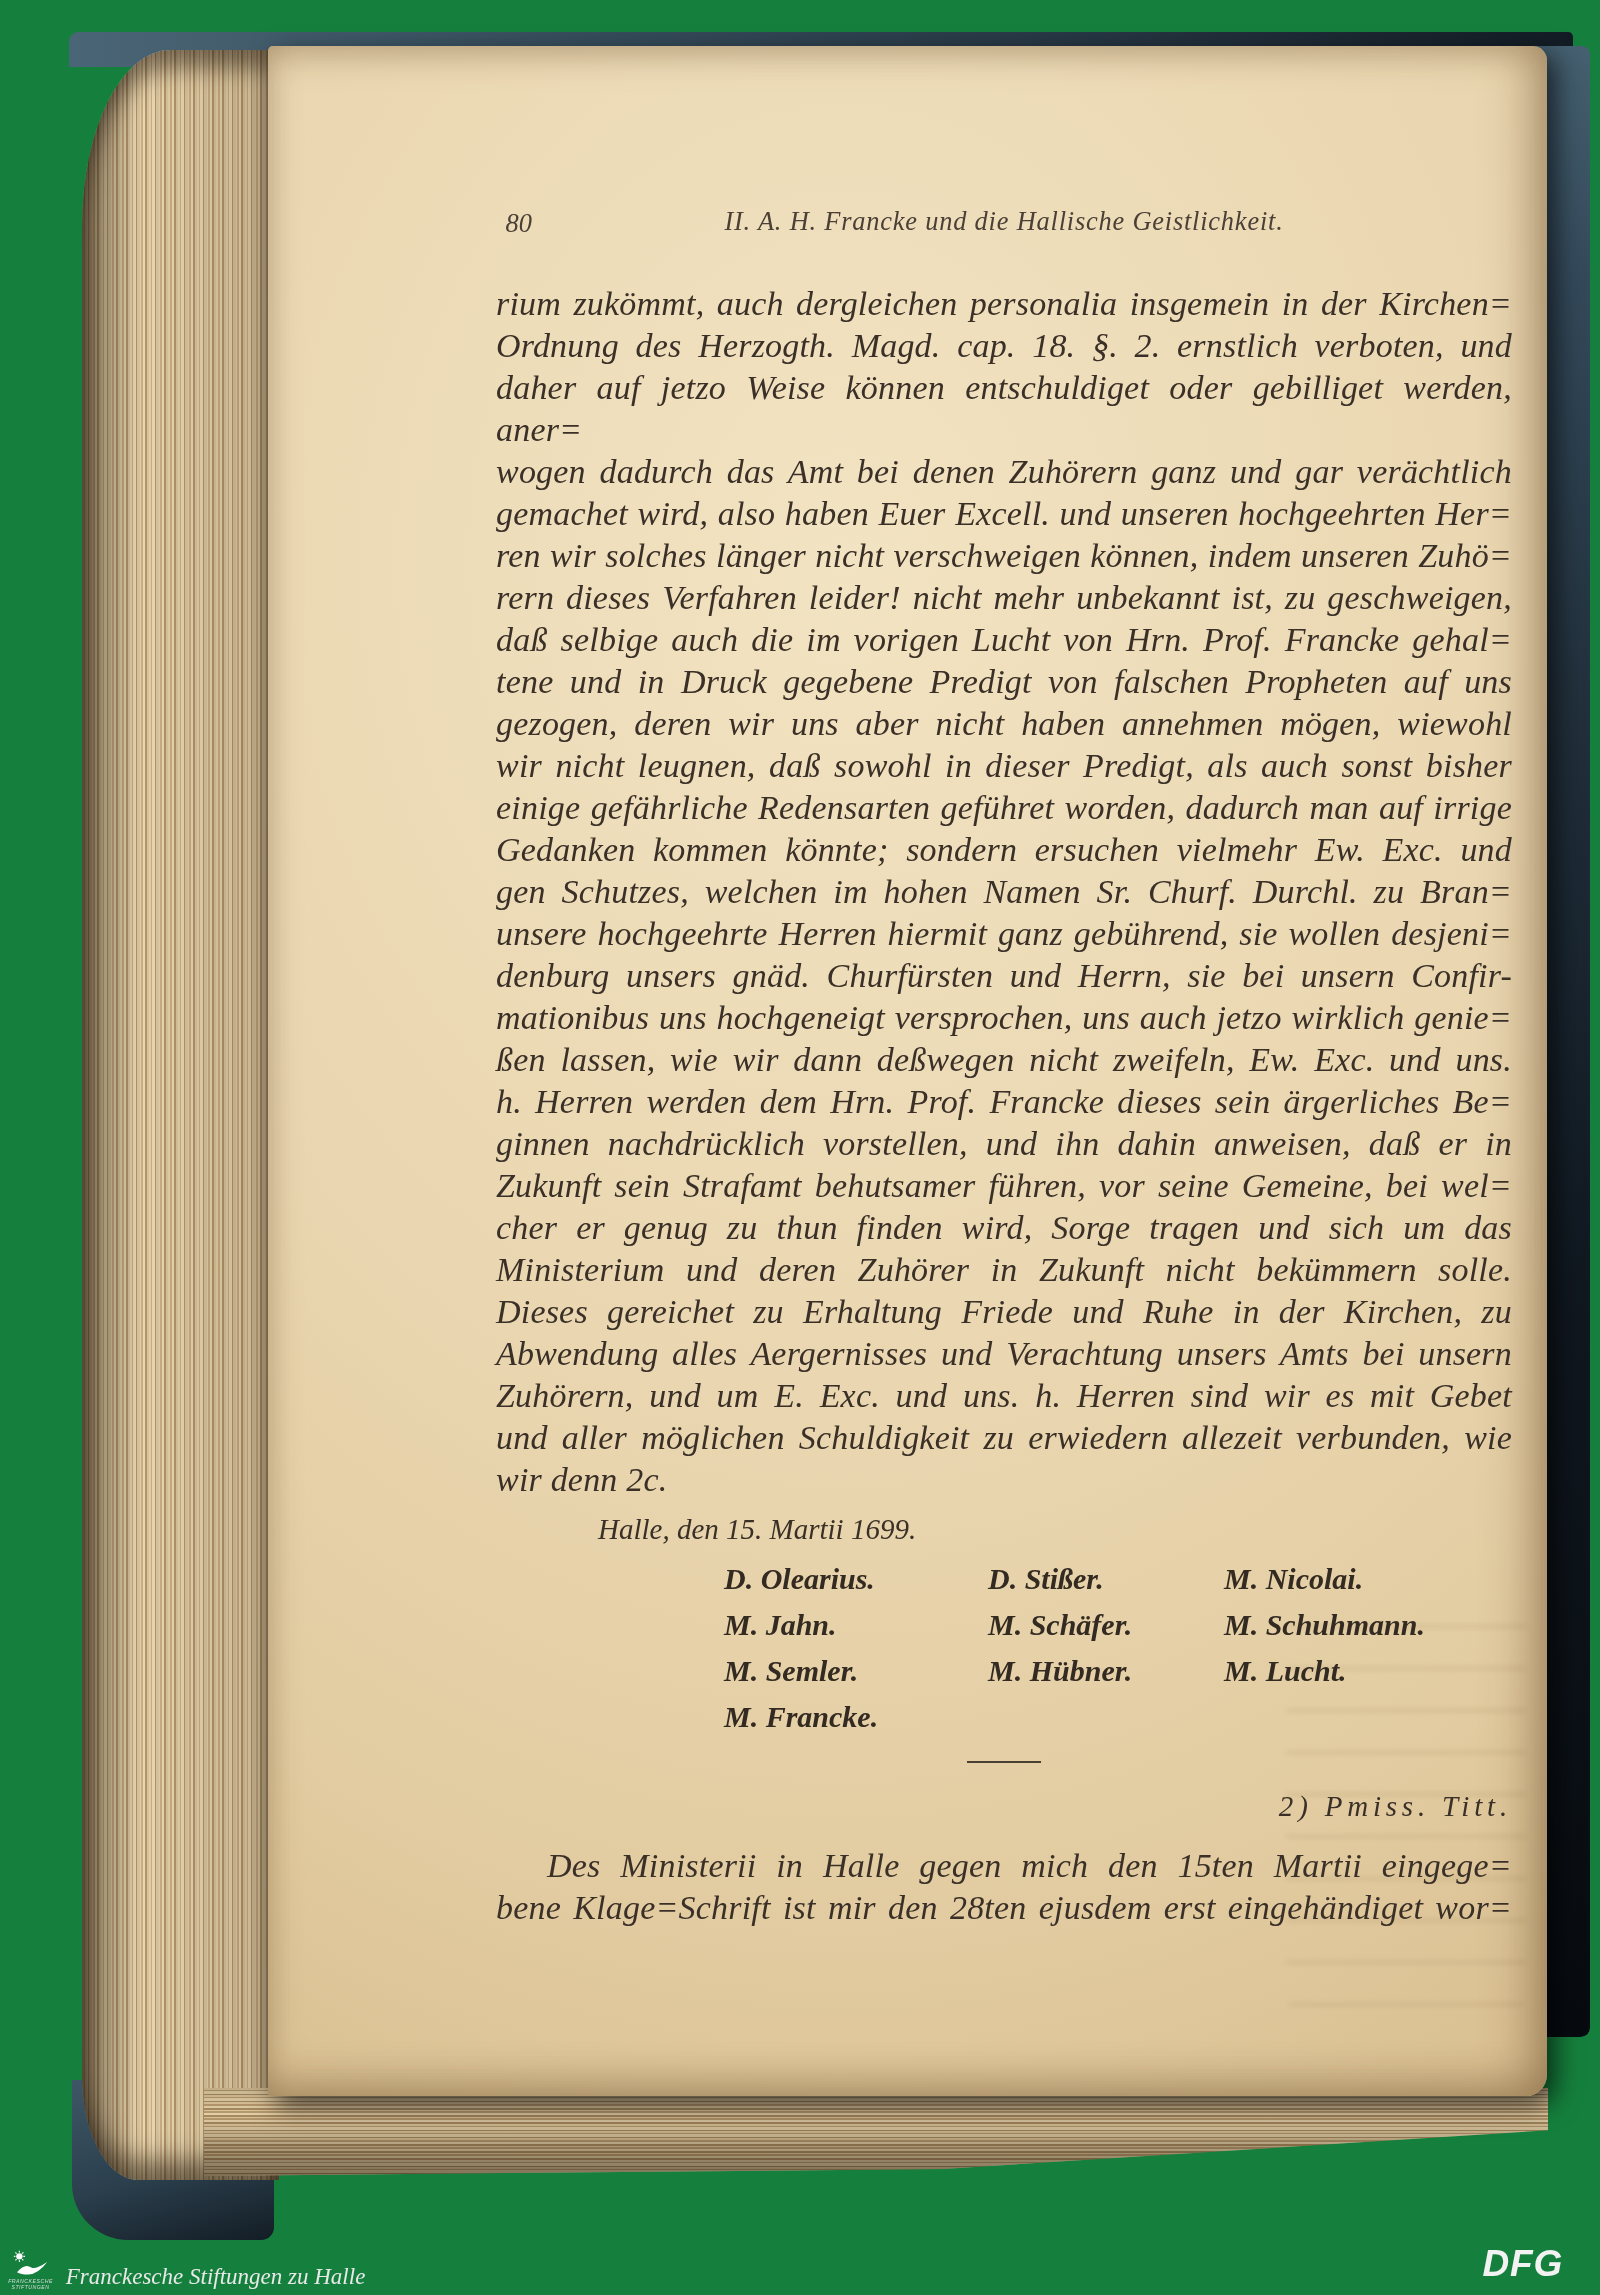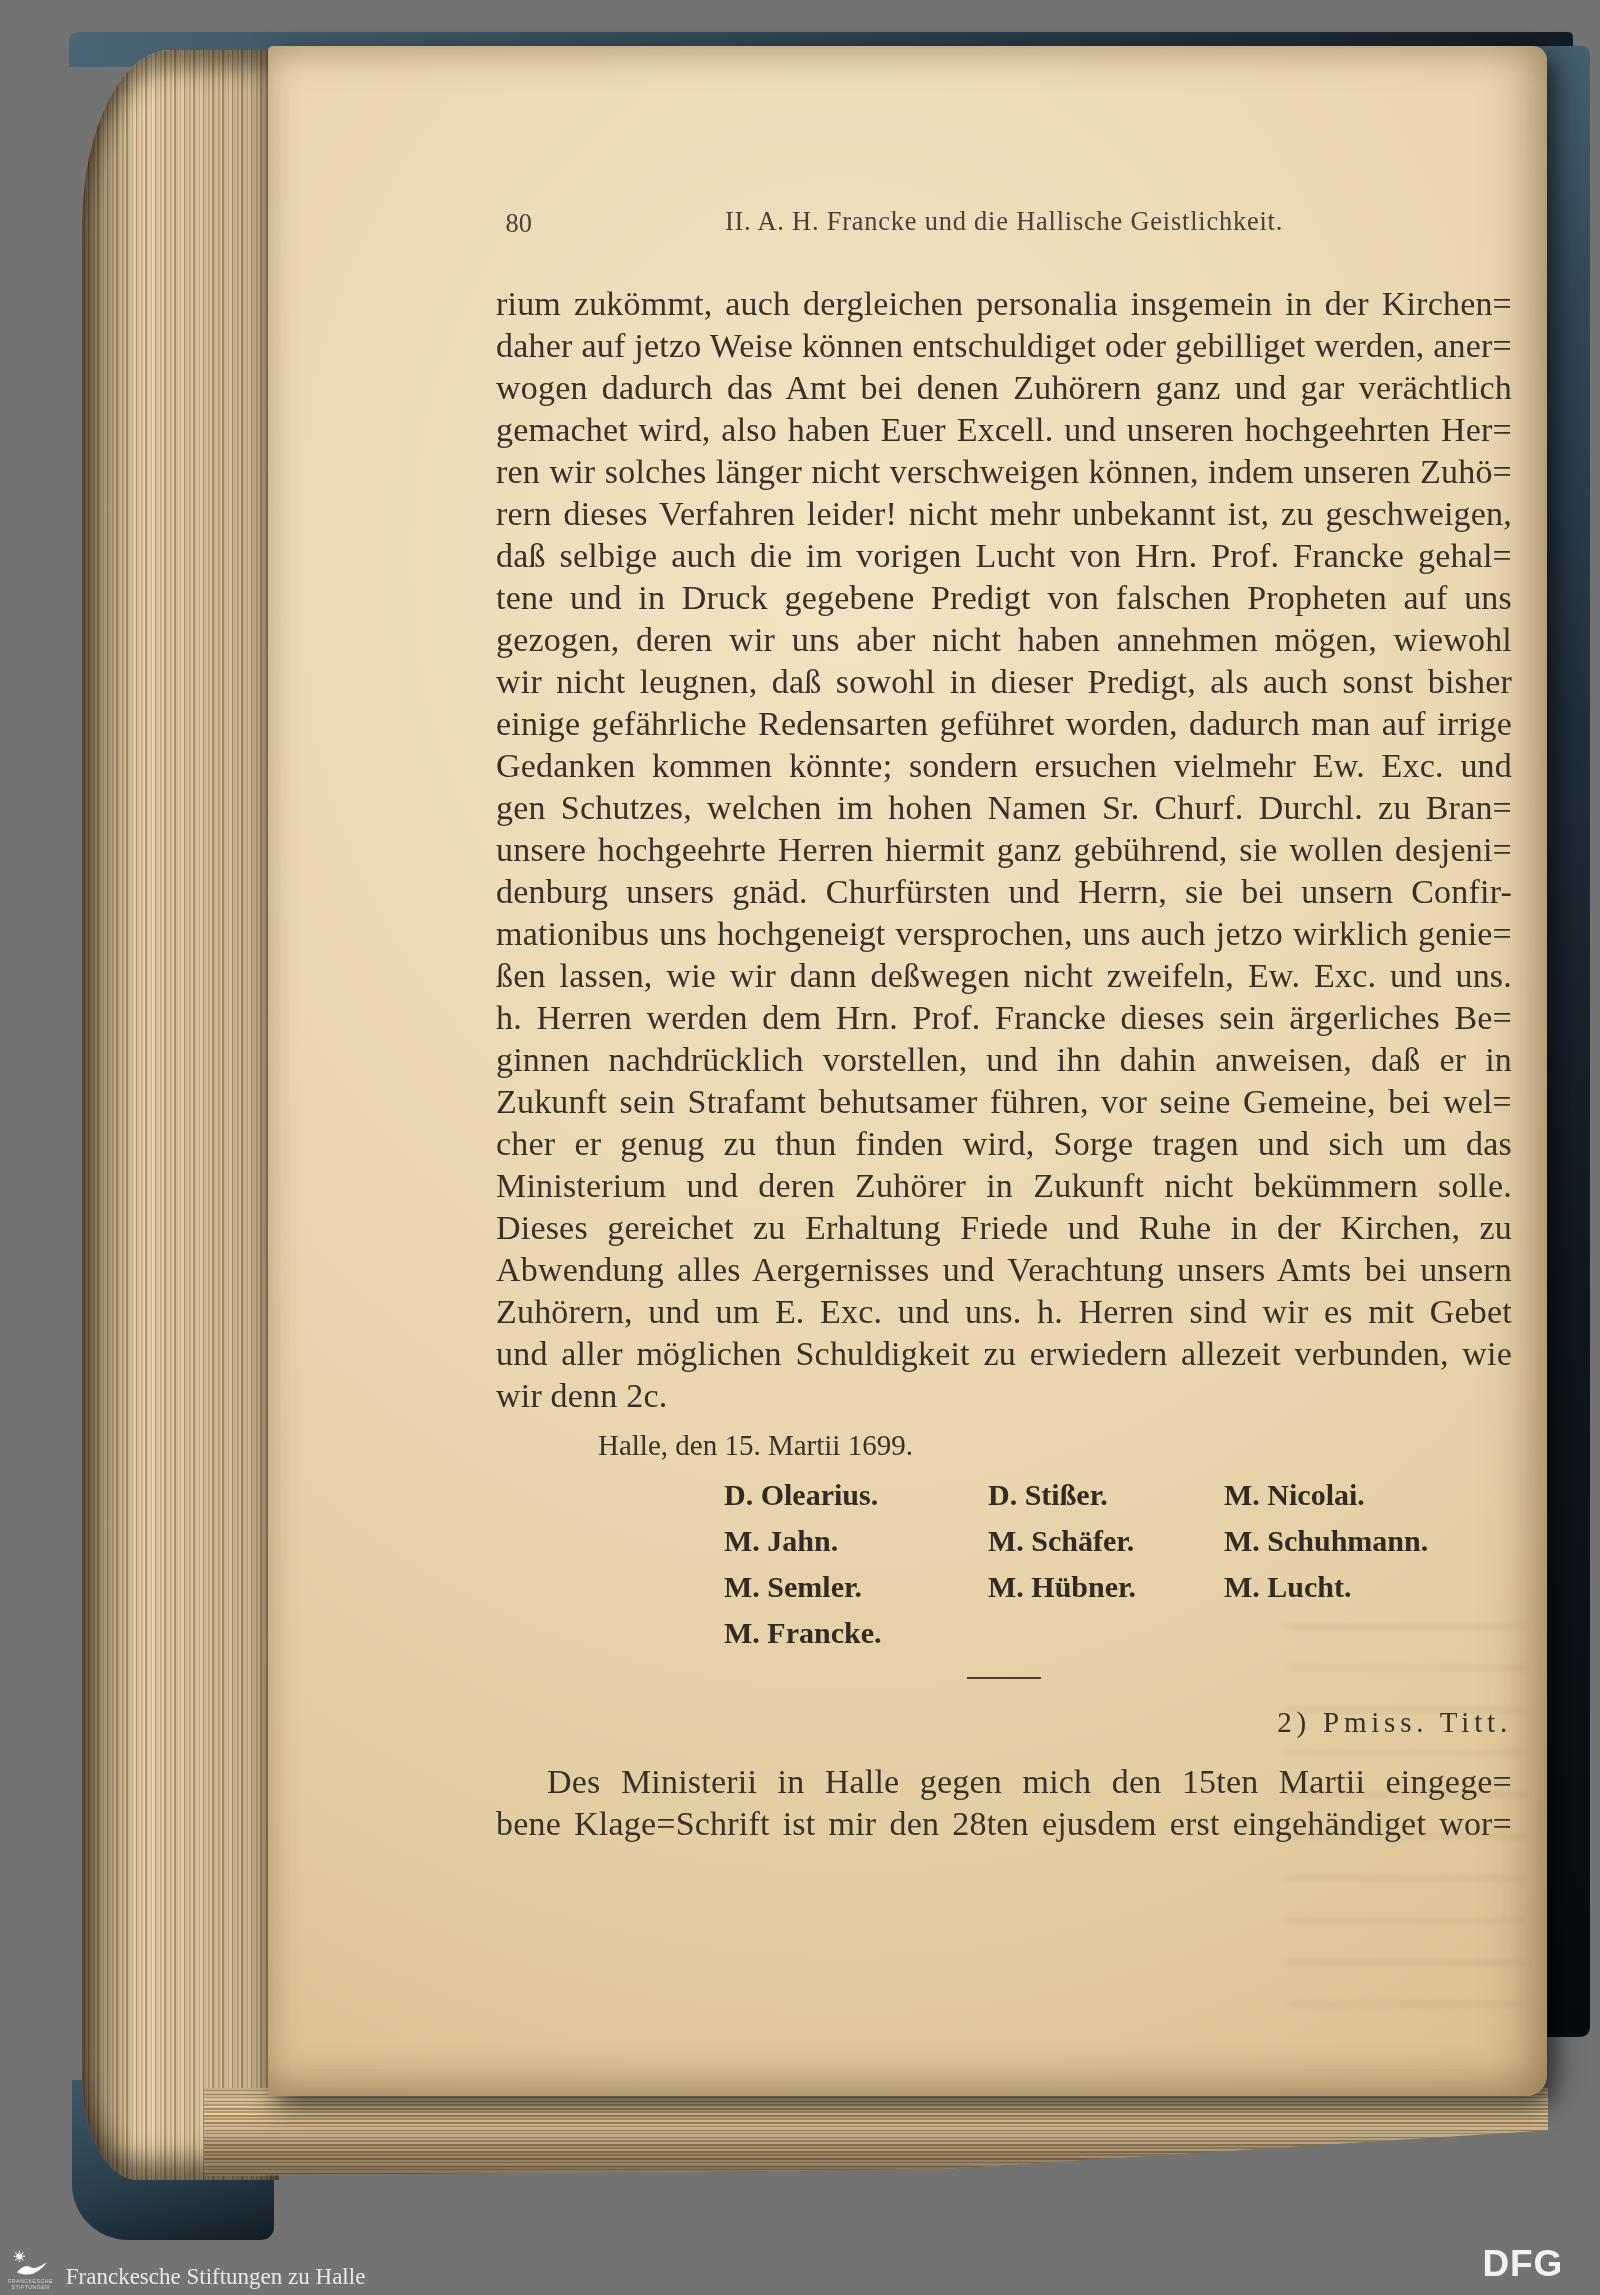--- a/index.html
+++ b/index.html
@@ -1,20 +1,21 @@
 <!DOCTYPE html>
 <html style="font-size:12.8px"><head>
 <meta charset="utf-8">
 <style>
   * { margin:0; padding:0; box-sizing:border-box; }
   html, body { background:#000; }
   .stage {
     position:relative; width:1600px; height:2295px; overflow:hidden;
-    background:#737373;
+    background:#15803d;
     font-family:"Liberation Serif", serif;
+    font-style:italic;
   }
   
   .cover-top {
     position:absolute; left:69px; top:32px; width:1504px; height:35px;
     background:linear-gradient(90deg,#4a6575 0%,#3a5262 28%,#273744 68%,#131c24 100%);
     border-radius:9.6px 4.8px 0 0; z-index:1;
   }
   .cover-right {
     position:absolute; left:1536px; top:46px; width:54px; height:1991px;
     background:linear-gradient(180deg,#456070 0%,#33495a 12%,#22313d 32%,#101820 62%,#070b0f 100%);
@@ -100,20 +101,21 @@
     <div class="textcol">
 
       <div class="header-row">
         <span class="pagenum">80</span>
         <div class="runtitle">II. A. H. Francke und die Hallische Geistlichkeit.</div>
       </div>
 
       <div class="body-lines">
 
       <div class="bline">rium zukömmt, auch dergleichen personalia insgemein in der Kirchen=</div>
+          <div class="bline">Ordnung des Herzogth. Magd. cap. 18. §. 2. ernstlich verboten, und</div>
           <div class="bline">daher auf jetzo Weise können entschuldiget oder gebilliget werden, aner=</div>
           <div class="bline">wogen dadurch das Amt bei denen Zuhörern ganz und gar verächtlich</div>
           <div class="bline">gemachet wird, also haben Euer Excell. und unseren hochgeehrten Her=</div>
           <div class="bline">ren wir solches länger nicht verschweigen können, indem unseren Zuhö=</div>
           <div class="bline">rern dieses Verfahren leider! nicht mehr unbekannt ist, zu geschweigen,</div>
           <div class="bline">daß selbige auch die im vorigen Lucht von Hrn. Prof. Francke gehal=</div>
           <div class="bline">tene und in Druck gegebene Predigt von falschen Propheten auf uns</div>
           <div class="bline">gezogen, deren wir uns aber nicht haben annehmen mögen, wiewohl</div>
           <div class="bline">wir nicht leugnen, daß sowohl in dieser Predigt, als auch sonst bisher</div>
           <div class="bline">einige gefährliche Redensarten geführet worden, dadurch man auf irrige</div>

